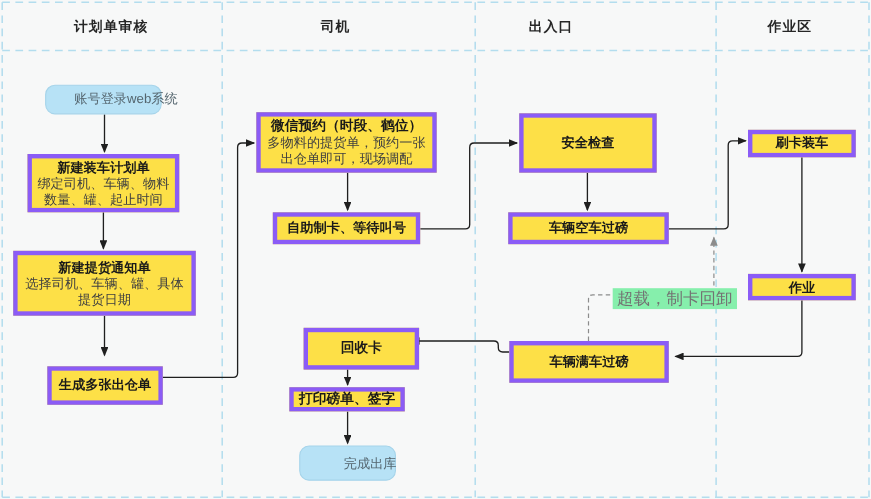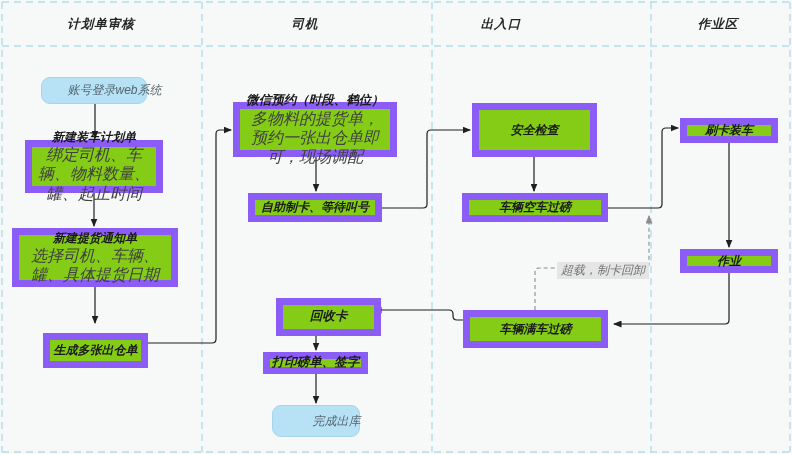--- a/index.html
+++ b/index.html
@@ -1,28 +1,28 @@
 <!DOCTYPE html>
 <html><head>
 <meta charset="utf-8">
 <style>
   html,body{margin:0;padding:0;background:#ffffff;font-family:"Liberation Sans","DejaVu Sans",sans-serif;}
-  .canvas{position:relative;width:792px;height:454px;background:#f7f8f8;overflow:hidden;font-style:italic;}
+  .canvas{position:relative;width:792px;height:454px;background:#f7f8f8;overflow:hidden;}
   .layer{position:absolute;left:0;top:0;width:792px;height:454px;}
   svg{display:block;}
   .lane-title{position:absolute;transform:translateX(-50%);font-size:12.5px;font-weight:bold;color:#262626;white-space:nowrap;letter-spacing:1px;}
-  .node{position:absolute;background:#84cc16;border:7px solid #8b5cf6;box-sizing:border-box;
+  .node{position:absolute;background:#fde047;border:4px solid #8b5cf6;box-sizing:border-box;
         display:flex;flex-direction:column;justify-content:center;align-items:center;
         text-align:center;padding:2px 4px;z-index:3;}
   .node-title{font-size:12px;font-weight:bold;color:#1a1a1a;line-height:1.25;white-space:nowrap;}
   .node-title.small{font-size:12.5px;}
-  .node-sub{font-size:16px;color:#404040;line-height:1.2;}
+  .node-sub{font-size:12px;color:#404040;line-height:1.2;}
   .node.pill{background:#b7e2f6;border:1px solid #a6d4ea;border-radius:9px;padding-left:45px;}
   .node.pill .pill-label{font-size:12px;color:#54656e;font-weight:normal;white-space:nowrap;}
-  .annotation{position:absolute;z-index:4;background:#e5e5e5;padding:0 4px;font-size:12px;color:#737373;white-space:nowrap;}
+  .annotation{position:absolute;z-index:4;background:#86efac;padding:0 4px;font-size:15px;color:#737373;white-space:nowrap;}
 </style>
 </head>
 <body>
 
 <div class="canvas">
 
   <svg class="layer" width="792" height="454" viewBox="0 0 792 454">
     <defs>
       <marker id="ah" markerWidth="9" markerHeight="7" refX="7.5" refY="3.5" orient="auto" markerUnits="userSpaceOnUse">
         <path d="M0,0 L8.5,3.5 L0,7 Z" fill="#1f1f1f"></path>

